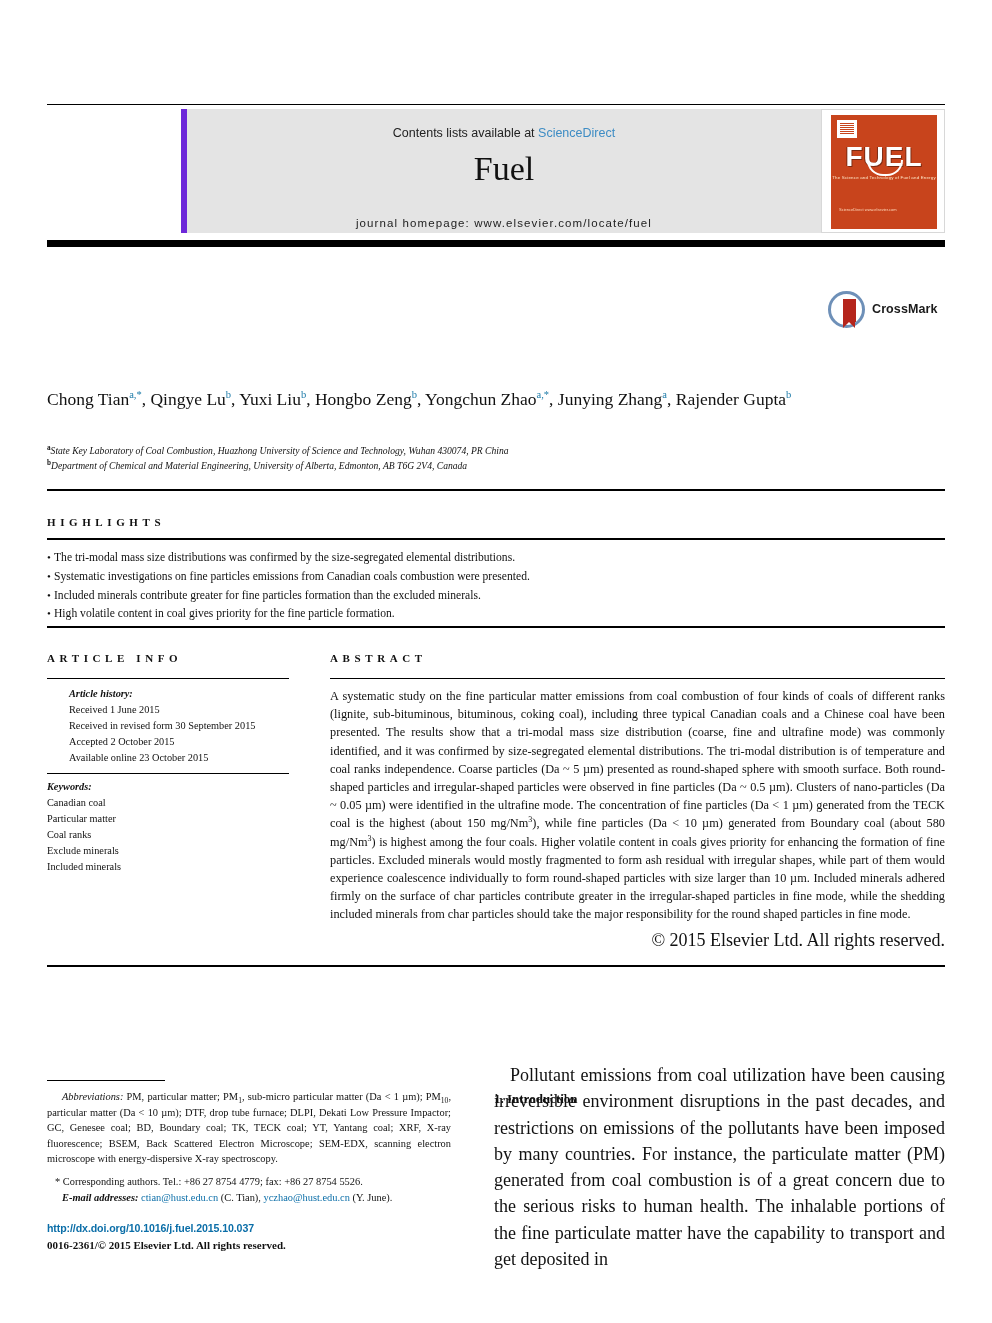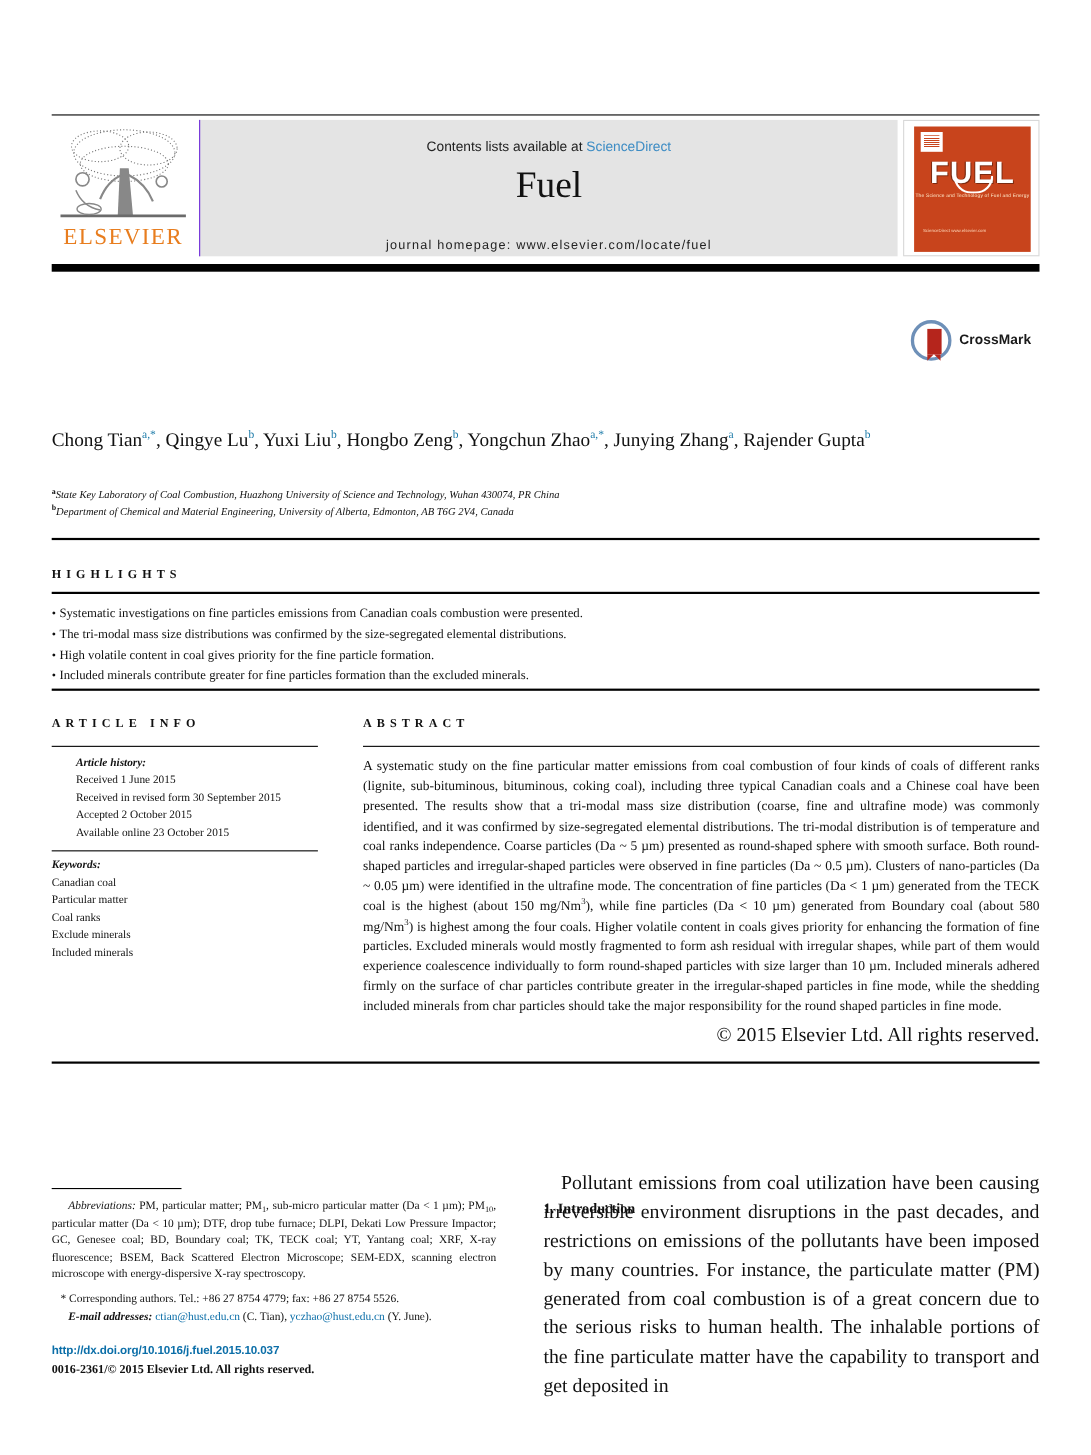--- a/index.html
+++ b/index.html
@@ -67,21 +67,21 @@
     font-size: 21px;
     letter-spacing: 1.2px;
     color: #e87d1e;
     line-height: 1;
   }
   .masthead-center {
     position: absolute;
     left: 134px; top: 0;
     width: 634px; height: 124px;
     background: #e4e4e4;
-    border-left: 1px solid #6d28d9;
+    border-left: 6px solid #6d28d9;
   }
   .contents-line {
     position: absolute;
     left: 0; top: 17px;
     width: 634px;
     text-align: center;
     font-family: "Liberation Sans", sans-serif;
     font-size: 12.5px;
     color: #222;
   }
@@ -459,39 +459,20 @@
 </head>
 <body>
 
 <div class="page">
 
 
   <div class="rule-thin-top"></div>
 
   <div class="masthead">
 
-    <div class="elsevier-logo">
-      <svg class="elsevier-tree" viewBox="0 0 122 92" xmlns="http://www.w3.org/2000/svg">
-        <g fill="#6b6b6b">
-          <ellipse cx="62" cy="26" rx="46" ry="21" fill="none" stroke="#777" stroke-width="1" stroke-dasharray="1 2"></ellipse>
-          <ellipse cx="40" cy="20" rx="26" ry="14" fill="none" stroke="#777" stroke-width="1" stroke-dasharray="1 2"></ellipse>
-          <ellipse cx="84" cy="22" rx="26" ry="15" fill="none" stroke="#777" stroke-width="1" stroke-dasharray="1 2"></ellipse>
-          <ellipse cx="62" cy="36" rx="40" ry="16" fill="none" stroke="#777" stroke-width="1" stroke-dasharray="1 2"></ellipse>
-          <path d="M58 40 L56 84 L70 84 L66 40 Z" fill="#888"></path>
-          <path d="M60 46 C50 50 44 58 40 68" stroke="#888" stroke-width="2" fill="none"></path>
-          <path d="M66 46 C78 52 84 60 88 70" stroke="#888" stroke-width="2" fill="none"></path>
-          <rect x="4" y="82" width="114" height="2.5" fill="#6b6b6b"></rect>
-          <circle cx="24" cy="50" r="6" fill="none" stroke="#888" stroke-width="1.5"></circle>
-          <circle cx="96" cy="52" r="5" fill="none" stroke="#888" stroke-width="1.5"></circle>
-          <path d="M18 60 C22 70 30 76 40 78" stroke="#888" stroke-width="1.4" fill="none"></path>
-          <ellipse cx="30" cy="77" rx="11" ry="5" fill="none" stroke="#888" stroke-width="1.2"></ellipse>
-        </g>
-      </svg>
-      <div class="elsevier-word">ELSEVIER</div>
-    </div>
 
     <div class="masthead-center">
       <div class="contents-line">
         <span>Contents lists available at </span><span class="sd">ScienceDirect</span>
       </div>
       <div class="journal-title">Fuel</div>
       <div class="homepage-line">journal homepage: www.elsevier.com/locate/fuel</div>
     </div>
 
     <div class="cover-box">
@@ -531,24 +512,24 @@
   <div class="affils">
     <div><sup>a</sup><span>State Key Laboratory of Coal Combustion, Huazhong University of Science and Technology, Wuhan 430074, PR China</span></div>
     <div><sup>b</sup><span>Department of Chemical and Material Engineering, University of Alberta, Edmonton, AB T6G 2V4, Canada</span></div>
   </div>
 
   <div class="rule-full rule-hl-top"></div>
   <div class="sec-head hl-head">HIGHLIGHTS</div>
   <div class="rule-full rule-hl-bot"></div>
 
   <div class="highlights">
+    <div class="hl-item"><span class="hl-bullet">•</span><span>The tri-modal mass size distributions was confirmed by the size-segregated elemental distributions.</span></div>
     <div class="hl-item"><span class="hl-bullet">•</span><span>Systematic investigations on fine particles emissions from Canadian coals combustion were presented.</span></div>
-    <div class="hl-item"><span class="hl-bullet">•</span><span>The tri-modal mass size distributions was confirmed by the size-segregated elemental distributions.</span></div>
+    <div class="hl-item"><span class="hl-bullet">•</span><span>Included minerals contribute greater for fine particles formation than the excluded minerals.</span></div>
     <div class="hl-item"><span class="hl-bullet">•</span><span>High volatile content in coal gives priority for the fine particle formation.</span></div>
-    <div class="hl-item"><span class="hl-bullet">•</span><span>Included minerals contribute greater for fine particles formation than the excluded minerals.</span></div>
   </div>
 
   <div class="rule-full rule-ai-top"></div>
   <div class="sec-head ai-head">ARTICLE INFO</div>
   <div class="sec-head abs-head">ABSTRACT</div>
   <div class="rule-ai"></div>
   <div class="rule-abs"></div>
 
   <div class="ai-block">
     <div class="lbl">Article history:</div>

